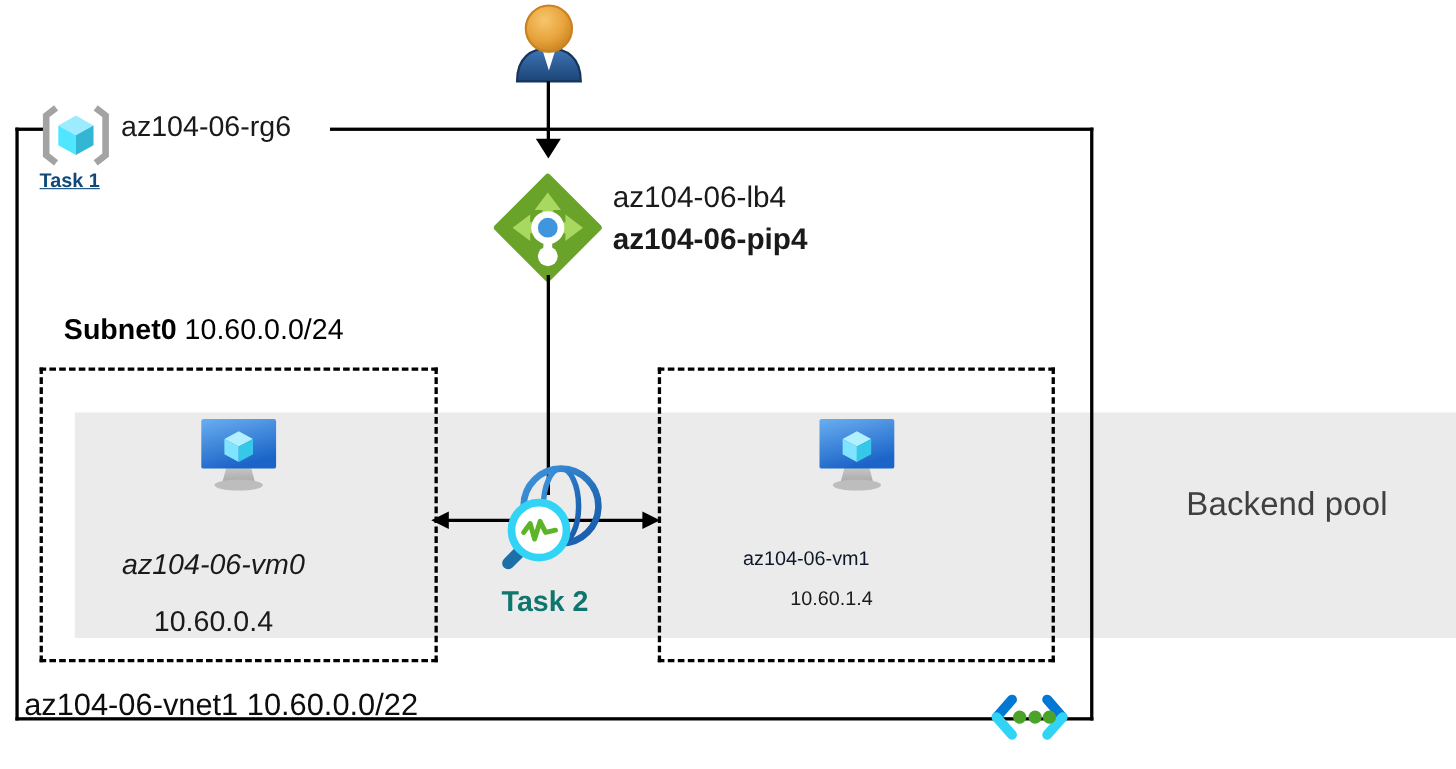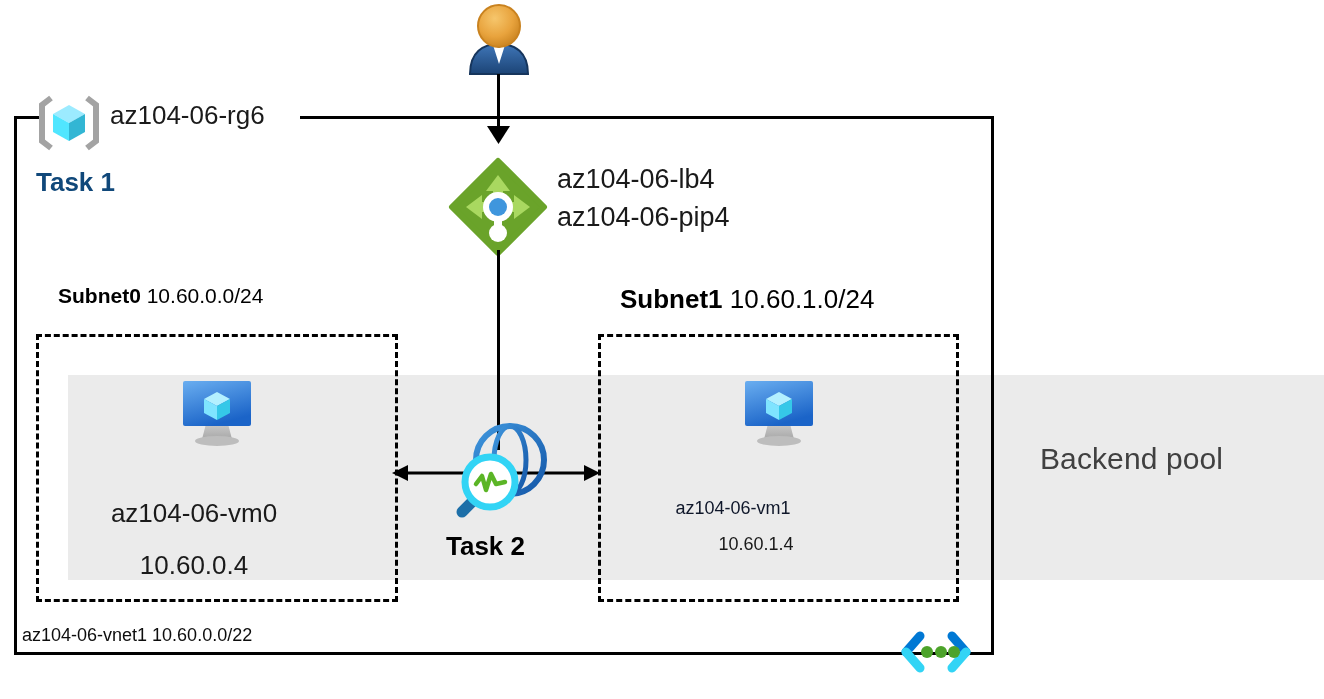--- a/index.html
+++ b/index.html
@@ -1,69 +1,69 @@
 <!DOCTYPE html>
 <html><head>
 <meta charset="utf-8">
 <style>
   html,body{margin:0;padding:0;background:#ffffff;}
   body{width:1324px;height:699px;font-family:"Liberation Sans","DejaVu Sans",sans-serif;overflow:hidden;}
   #stage{position:relative;width:1324px;height:699px;background:#fff;}
 
-  .abs{position:absolute;}
+  .abs{position:absolute;text-align:center;}
 
   
   .pool-band{left:68px;top:375px;width:1256px;height:205px;background:#ebebeb;}
   .pool-label{left:1040px;top:442px;width:260px;font-size:30px;color:#404040;letter-spacing:.1px;white-space:nowrap;}
 
   
   .rg-left{left:14px;top:116px;width:3px;height:539px;background:#000;}
   .rg-right{left:991px;top:116px;width:3px;height:539px;background:#000;}
   .rg-bottom{left:14px;top:652px;width:980px;height:3px;background:#000;}
   .rg-top-a{left:14px;top:116px;width:26px;height:3px;background:#000;}
   .rg-top-b{left:300px;top:116px;width:694px;height:3px;background:#000;}
 
   .rg-icon{left:36px;top:94px;width:66px;height:58px;}
   .rg-name{left:110px;top:100px;font-size:26px;color:#1a1a1a;white-space:nowrap;}
-  .task1{left:36px;top:167px;font-size:26px;font-weight:bold;color:#10487a;white-space:nowrap;}
+  .task1{left:36px;top:154px;font-size:18px;font-weight:bold;color:#10487a;white-space:nowrap;text-decoration:underline;}
 
   
   .user-icon{left:460px;top:2px;width:78px;height:74px;}
   .user-line{left:497px;top:74px;width:3px;height:56px;background:#000;}
   .arrow-user{left:487px;top:126px;width:23px;height:18px;}
 
   
   .lb-icon{left:448px;top:157px;width:100px;height:100px;}
   .lb-name1{left:557px;top:164px;font-size:27px;color:#1a1a1a;white-space:nowrap;}
-  .lb-name2{left:557px;top:202px;font-size:27px;color:#1a1a1a;white-space:nowrap;}
+  .lb-name2{left:557px;top:202px;font-size:27px;color:#1a1a1a;white-space:nowrap;font-weight:bold;}
   .lb-down{left:497px;top:250px;width:3px;height:200px;background:#000;}
 
   
   .subnet-box{border:3px dashed #000;background:transparent;}
   .sub0{left:36px;top:334px;width:356px;height:262px;}
   .sub1{left:598px;top:334px;width:355px;height:262px;}
-  .sub0-label{left:58px;top:284px;font-size:21px;color:#000;white-space:nowrap;}
+  .sub0-label{left:58px;top:284px;font-size:26px;color:#000;white-space:nowrap;}
   .sub1-label{left:620px;top:284px;font-size:26px;color:#000;white-space:nowrap;}
   .sub-label b{font-weight:bold;}
   .sub-label span{font-weight:normal;}
 
   .vm0-icon{left:178px;top:379px;width:78px;height:68px;}
   .vm1-icon{left:740px;top:379px;width:78px;height:68px;}
-  .vm0-t1{left:34px;top:498px;width:320px;text-align:center;font-size:26px;color:#1a1a1a;}
+  .vm0-t1{left:34px;top:498px;width:320px;text-align:center;font-size:26px;color:#1a1a1a;font-style:italic;}
   .vm0-t2{left:34px;top:550px;width:320px;text-align:center;font-size:26px;color:#1a1a1a;}
   .vm1-t1{left:573px;top:498px;width:320px;text-align:center;font-size:18px;color:#0f172a;}
   .vm1-t2{left:596px;top:534px;width:320px;text-align:center;font-size:18px;color:#1a1a1a;}
 
   
   .hline{left:392px;top:463px;width:208px;height:20px;}
   .nw-icon{left:452px;top:420px;width:98px;height:98px;}
-  .task2{left:446px;top:531px;font-size:26px;font-weight:bold;color:#000000;white-space:nowrap;}
-
-  
-  .vnet-label{left:22px;top:625px;font-size:18px;color:#0d0d0d;white-space:nowrap;}
+  .task2{left:456px;top:531px;font-size:26px;font-weight:bold;color:#0f766e;white-space:nowrap;}
+
+  
+  .vnet-label{left:22px;top:625px;font-size:28px;color:#0d0d0d;white-space:nowrap;}
   .vnet-icon{left:896px;top:630px;width:80px;height:44px;}
 </style>
 </head>
 <body>
 
 <div id="stage">
 
   <div class="abs pool-band"></div>
   <div class="abs pool-label">Backend pool</div>
 
@@ -161,24 +161,20 @@
         <polygon points="39,13 52,20 39,27 26,20" fill="#b3f0ff"></polygon>
         <polygon points="26,20 39,27 39,41 26,34" fill="#7fe4ff"></polygon>
         <polygon points="52,20 52,34 39,41 39,27" fill="#35c8e8"></polygon>
       </g>
     </svg>
   </div>
   <div class="abs vm0-t1">az104-06-vm0</div>
   <div class="abs vm0-t2">10.60.0.4</div>
 
   <div class="abs subnet-box sub1"></div>
-  <div class="abs sub1-label sub-label">
-    <b>Subnet1</b>
-    <span>10.60.1.0/24</span>
-  </div>
   <div class="abs vm1-icon">
     <svg viewBox="0 0 78 68" width="78" height="68">
       <path d="M28 45 L50 45 L54 60 L24 60 Z" fill="url(#standG)"></path>
       <ellipse cx="39" cy="62" rx="22" ry="5" fill="#bdbdbd"></ellipse>
       <rect x="5" y="2" width="68" height="45" rx="2" fill="url(#monG)"></rect>
       <g>
         <polygon points="39,13 52,20 39,27 26,20" fill="#b3f0ff"></polygon>
         <polygon points="26,20 39,27 39,41 26,34" fill="#7fe4ff"></polygon>
         <polygon points="52,20 52,34 39,41 39,27" fill="#35c8e8"></polygon>
       </g>

